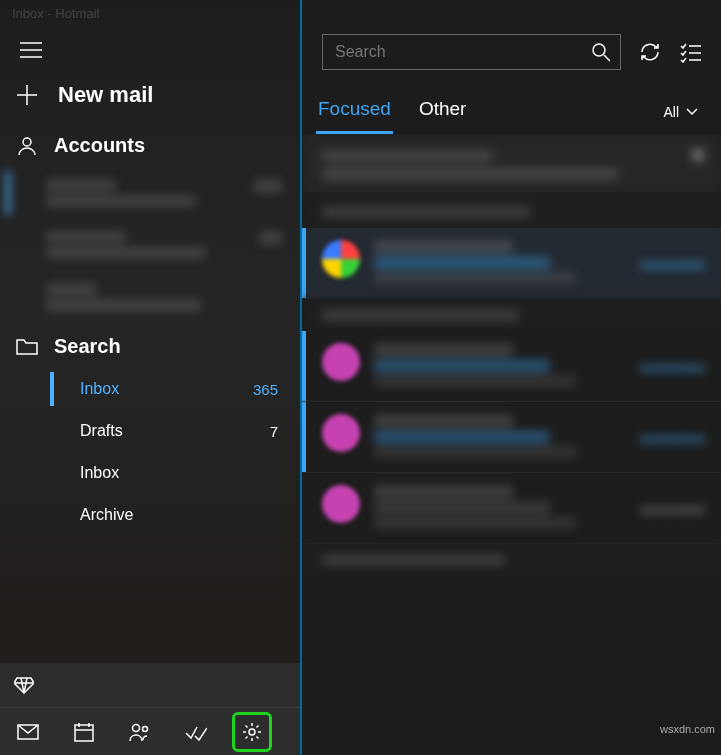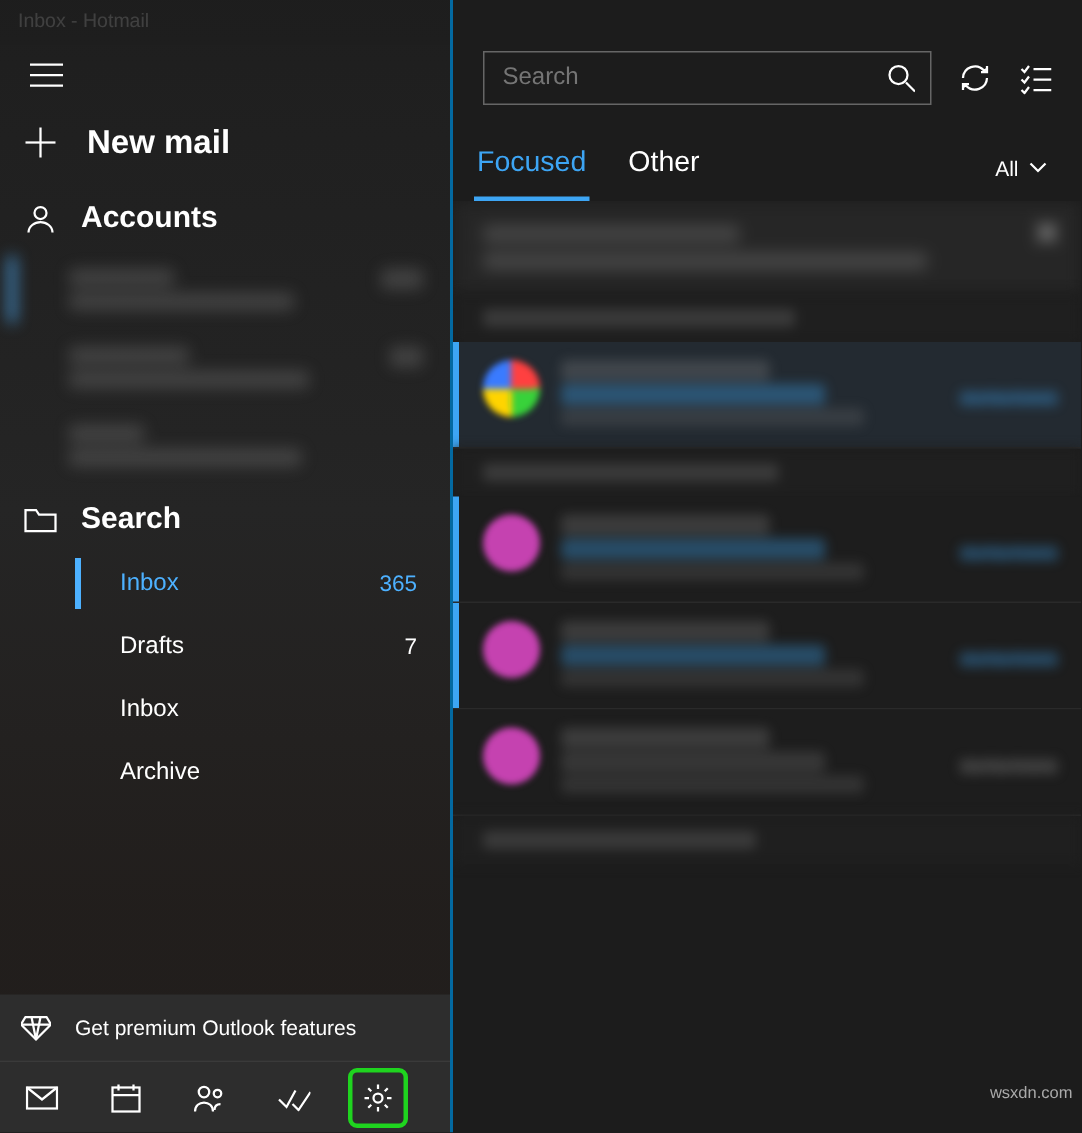--- a/index.html
+++ b/index.html
@@ -246,21 +246,20 @@
         <span>Archive</span>
         <span class="count"></span>
       </div>
     </div>
 
     <div class="premium-row">
       <svg width="20" height="20">
         <path d="M3 3h14l3 5-10 10L0 8z"></path>
         <path d="M0 8h20M7 3l3 15M13 3l-3 15"></path>
       </svg>
-      <span>Get premium Outlook features</span>
     </div>
 
     <div class="bottom-bar">
       <div class="cell">
         <svg width="22" height="16">
           <rect x="1" y="1" width="20" height="14"></rect>
           <path d="M1 1l10 8L21 1"></path>
         </svg>
       </div>
       <div class="cell">

